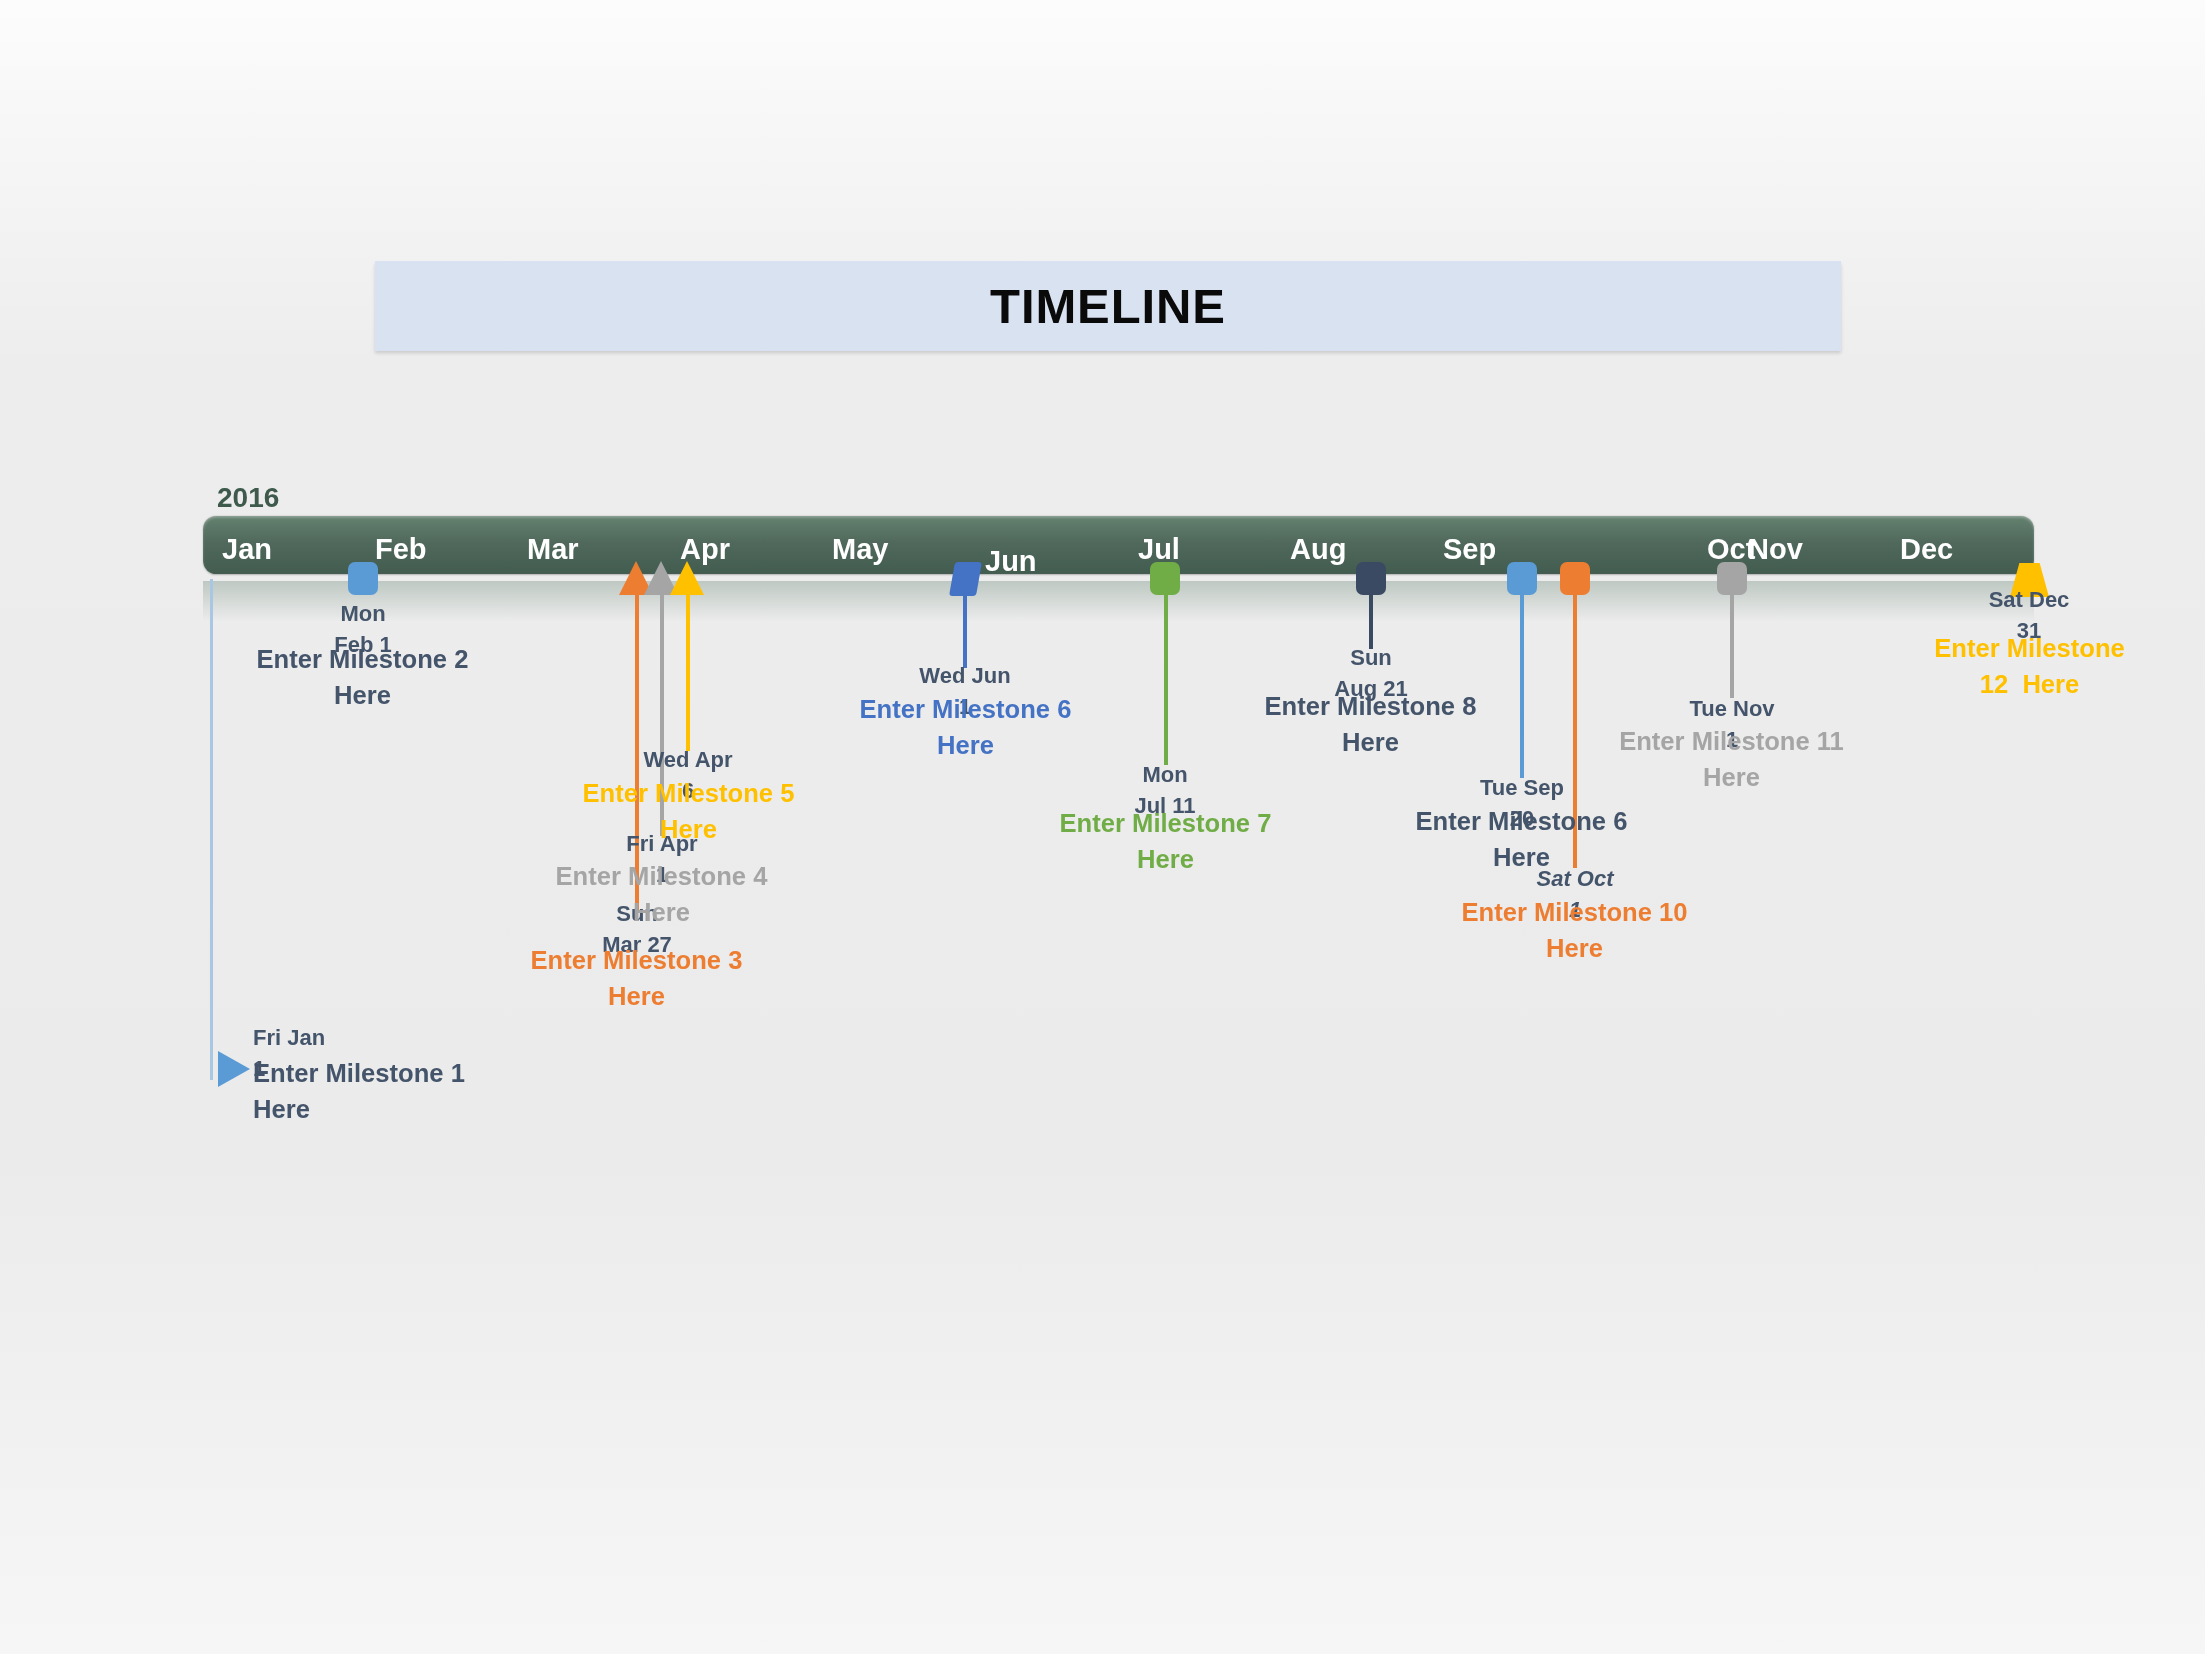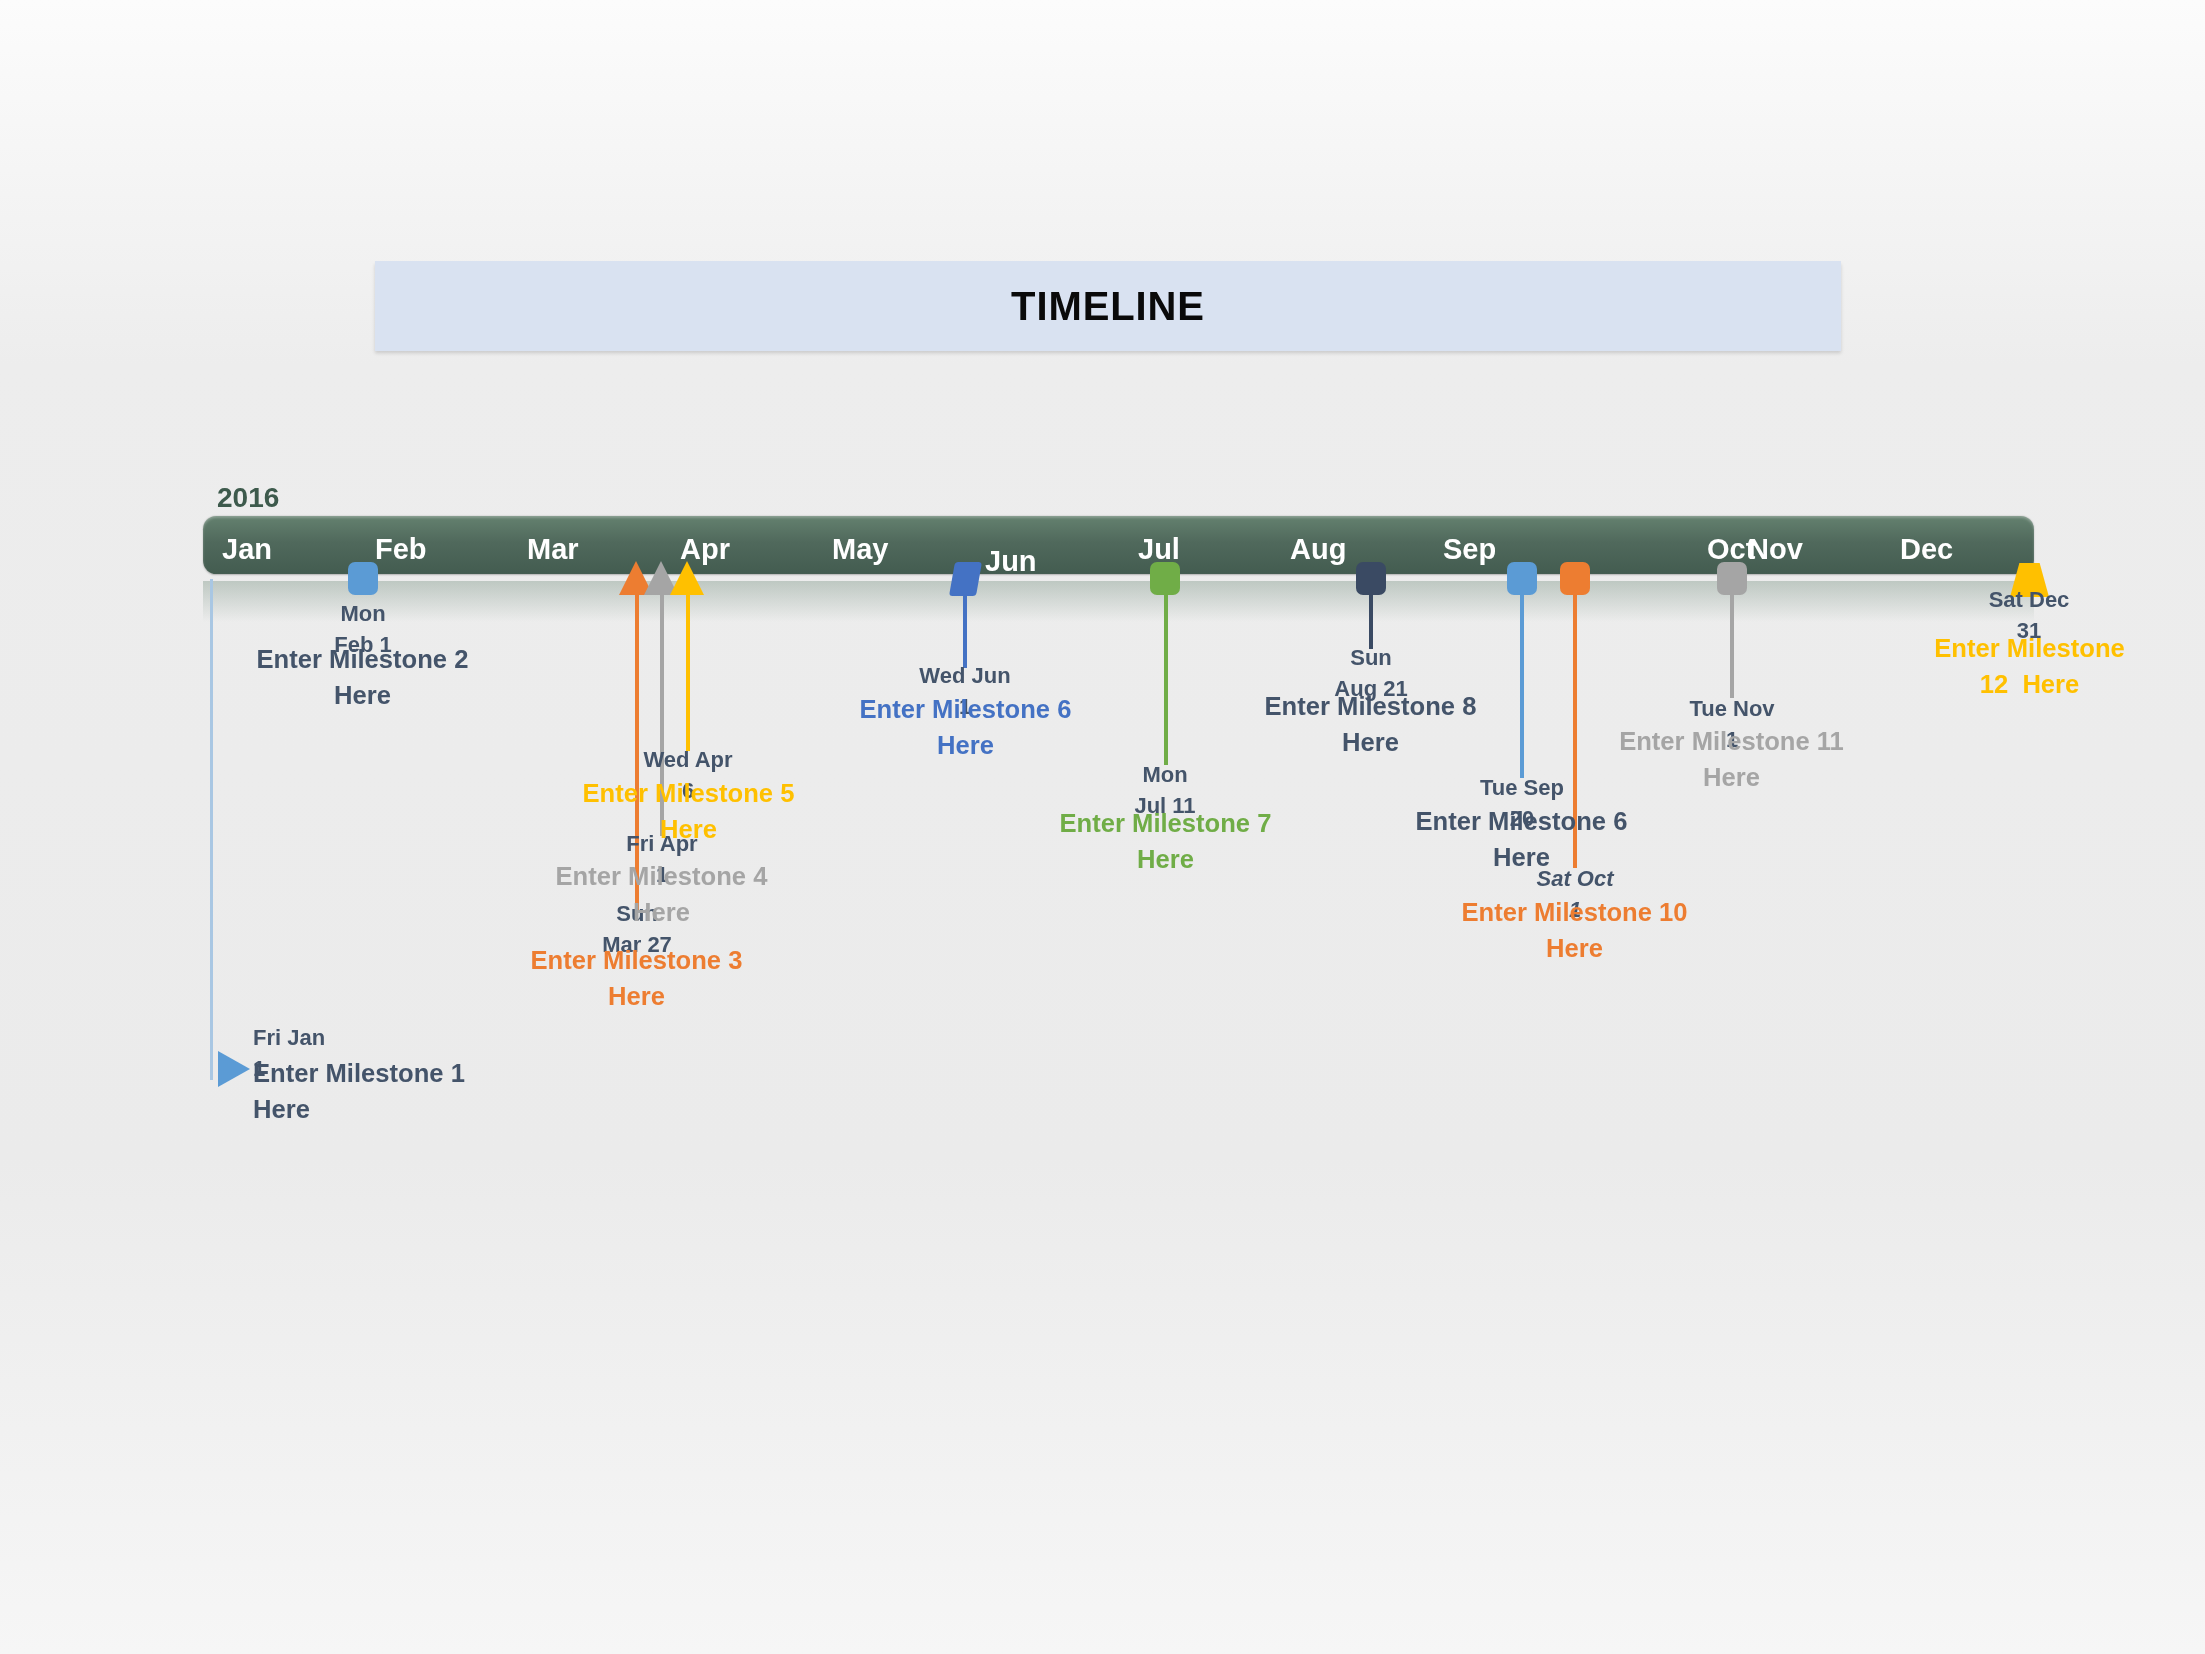--- a/index.html
+++ b/index.html
@@ -13,21 +13,21 @@
     position:absolute; left:375px; top:168px; width:1466px; height:85px;
     background:#5b9bd5; display:flex; align-items:center; justify-content:center;
     box-shadow:0 2.6px 3.5px rgba(0,0,0,0.22);
   }
   .title-text { color:#ffffff; font-size:34px; font-weight:bold; letter-spacing:0.9px; }
   .subtitle-bar {
     position:absolute; left:375px; top:261px; width:1466px; height:90px;
     background:#d9e2f1; display:flex; align-items:center; justify-content:center;
     box-shadow:0 2.6px 3.5px rgba(0,0,0,0.15);
   }
-  .subtitle-text { color:#0a0a0a; font-size:40px; font-weight:bold; letter-spacing:0.9px; }
+  .subtitle-text { color:#0a0a0a; font-size:49px; font-weight:bold; letter-spacing:0.9px; }
   
   .year-label { position:absolute; left:217px; top:482px; font-size:28px; font-weight:bold; color:#3d5a4c; }
   .bar {
     position:absolute; left:203px; top:516px; width:1831px; height:58px; border-radius:13.2px;
     background:linear-gradient(180deg,#64816f 0%,#50695c 45%,#435c50 100%);
     box-shadow:inset 0 1.8px 2.6px rgba(255,255,255,0.28), 0 0.9px 1.8px rgba(0,0,0,0.25);
   }
   .bar-fade {
     position:absolute; left:203px; top:581px; width:1831px; height:41px;
     background:linear-gradient(180deg, rgba(144,164,152,0.5) 0%, rgba(235,235,235,0) 100%);

